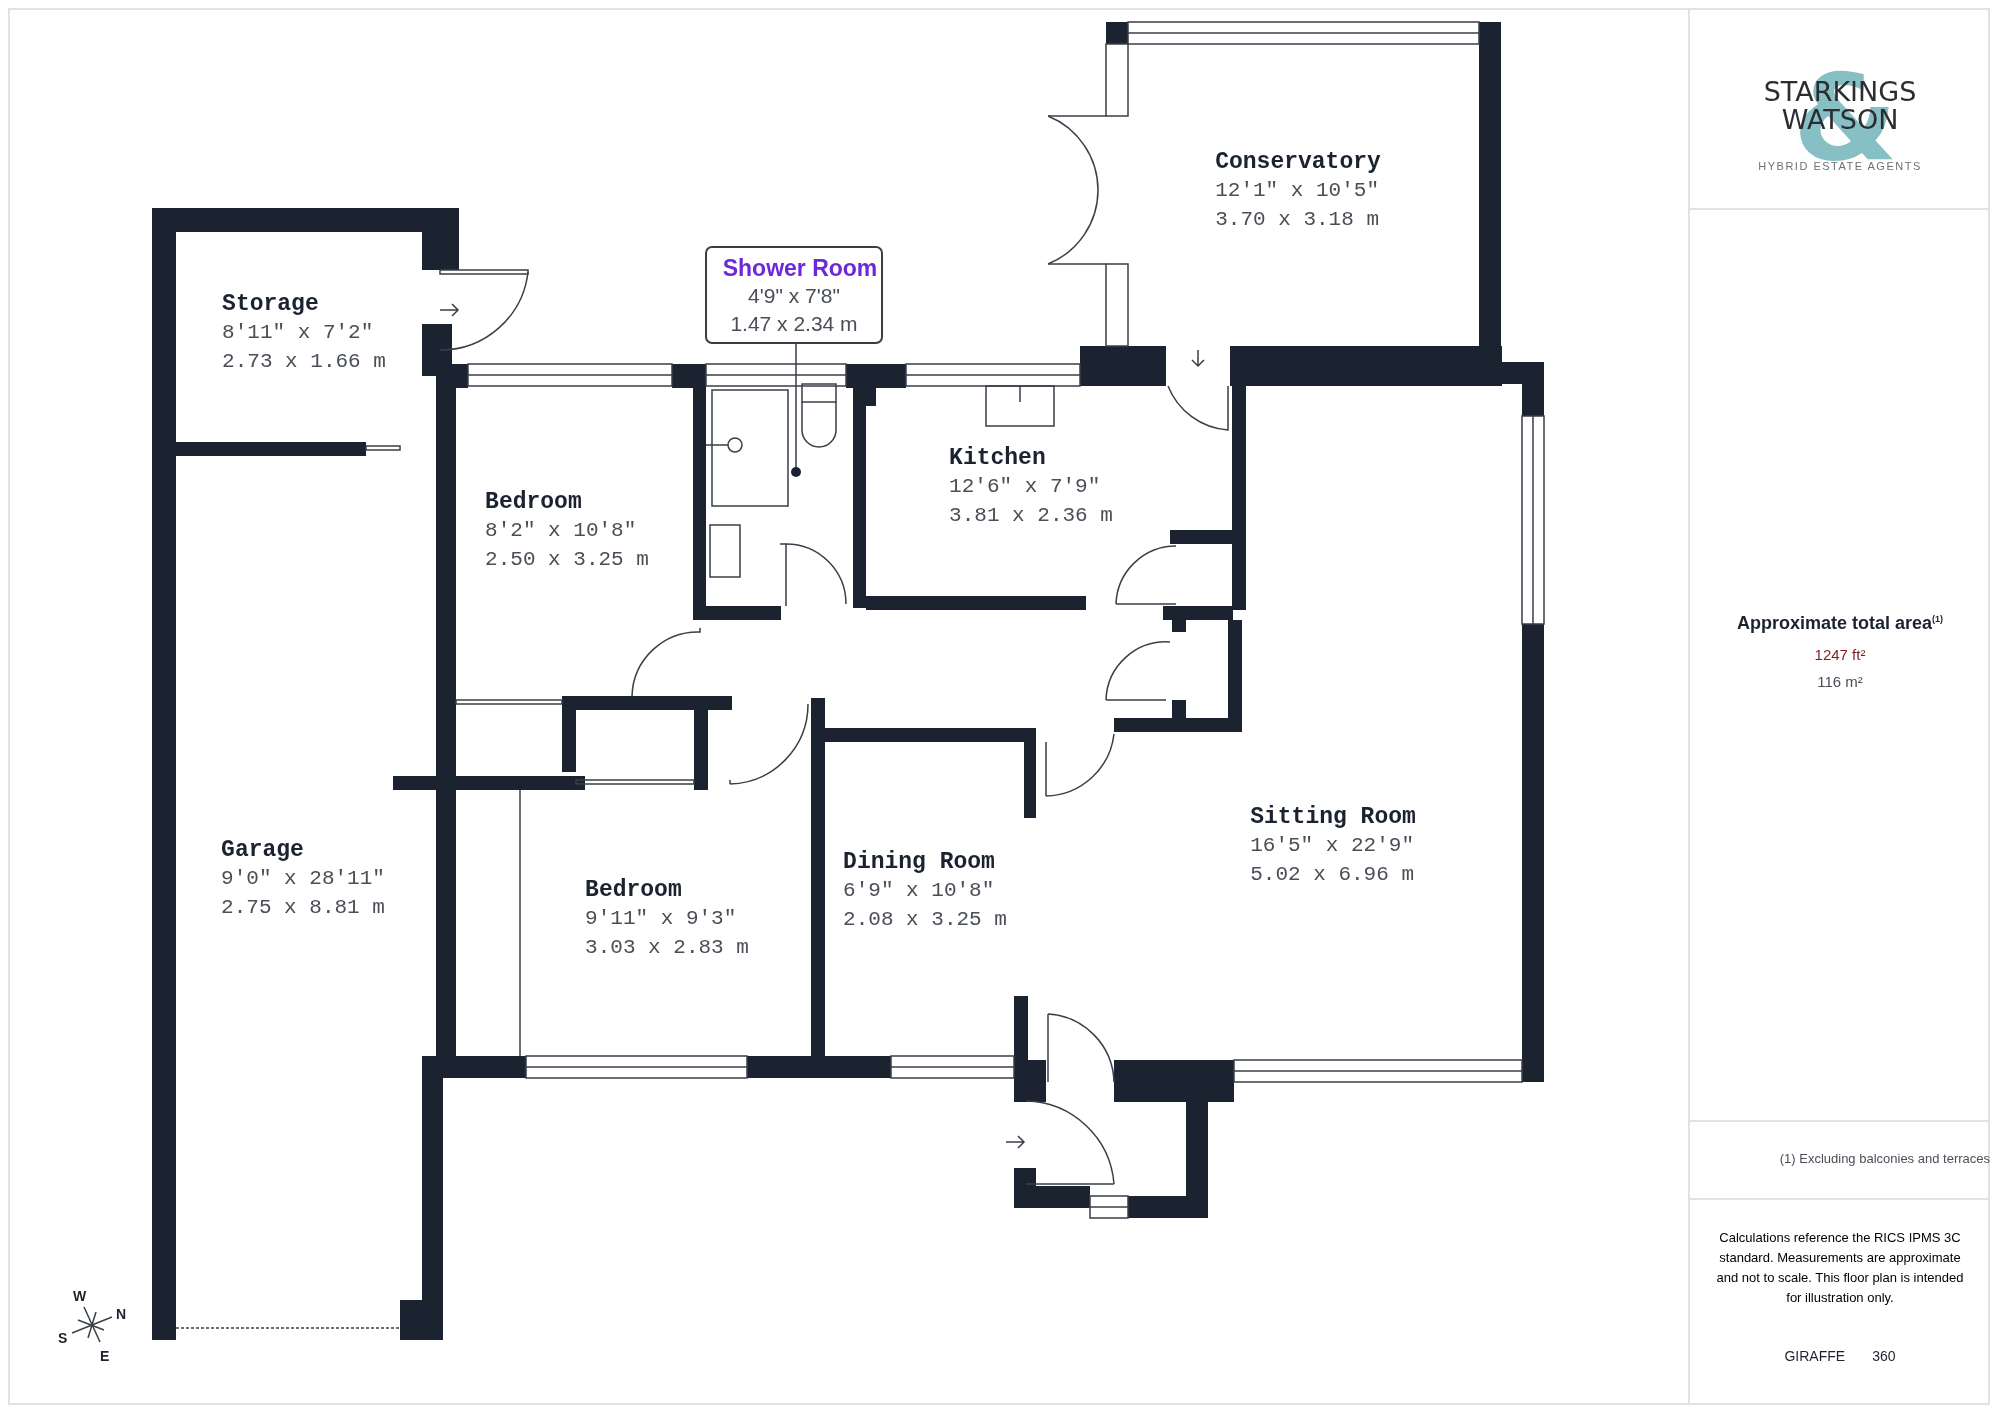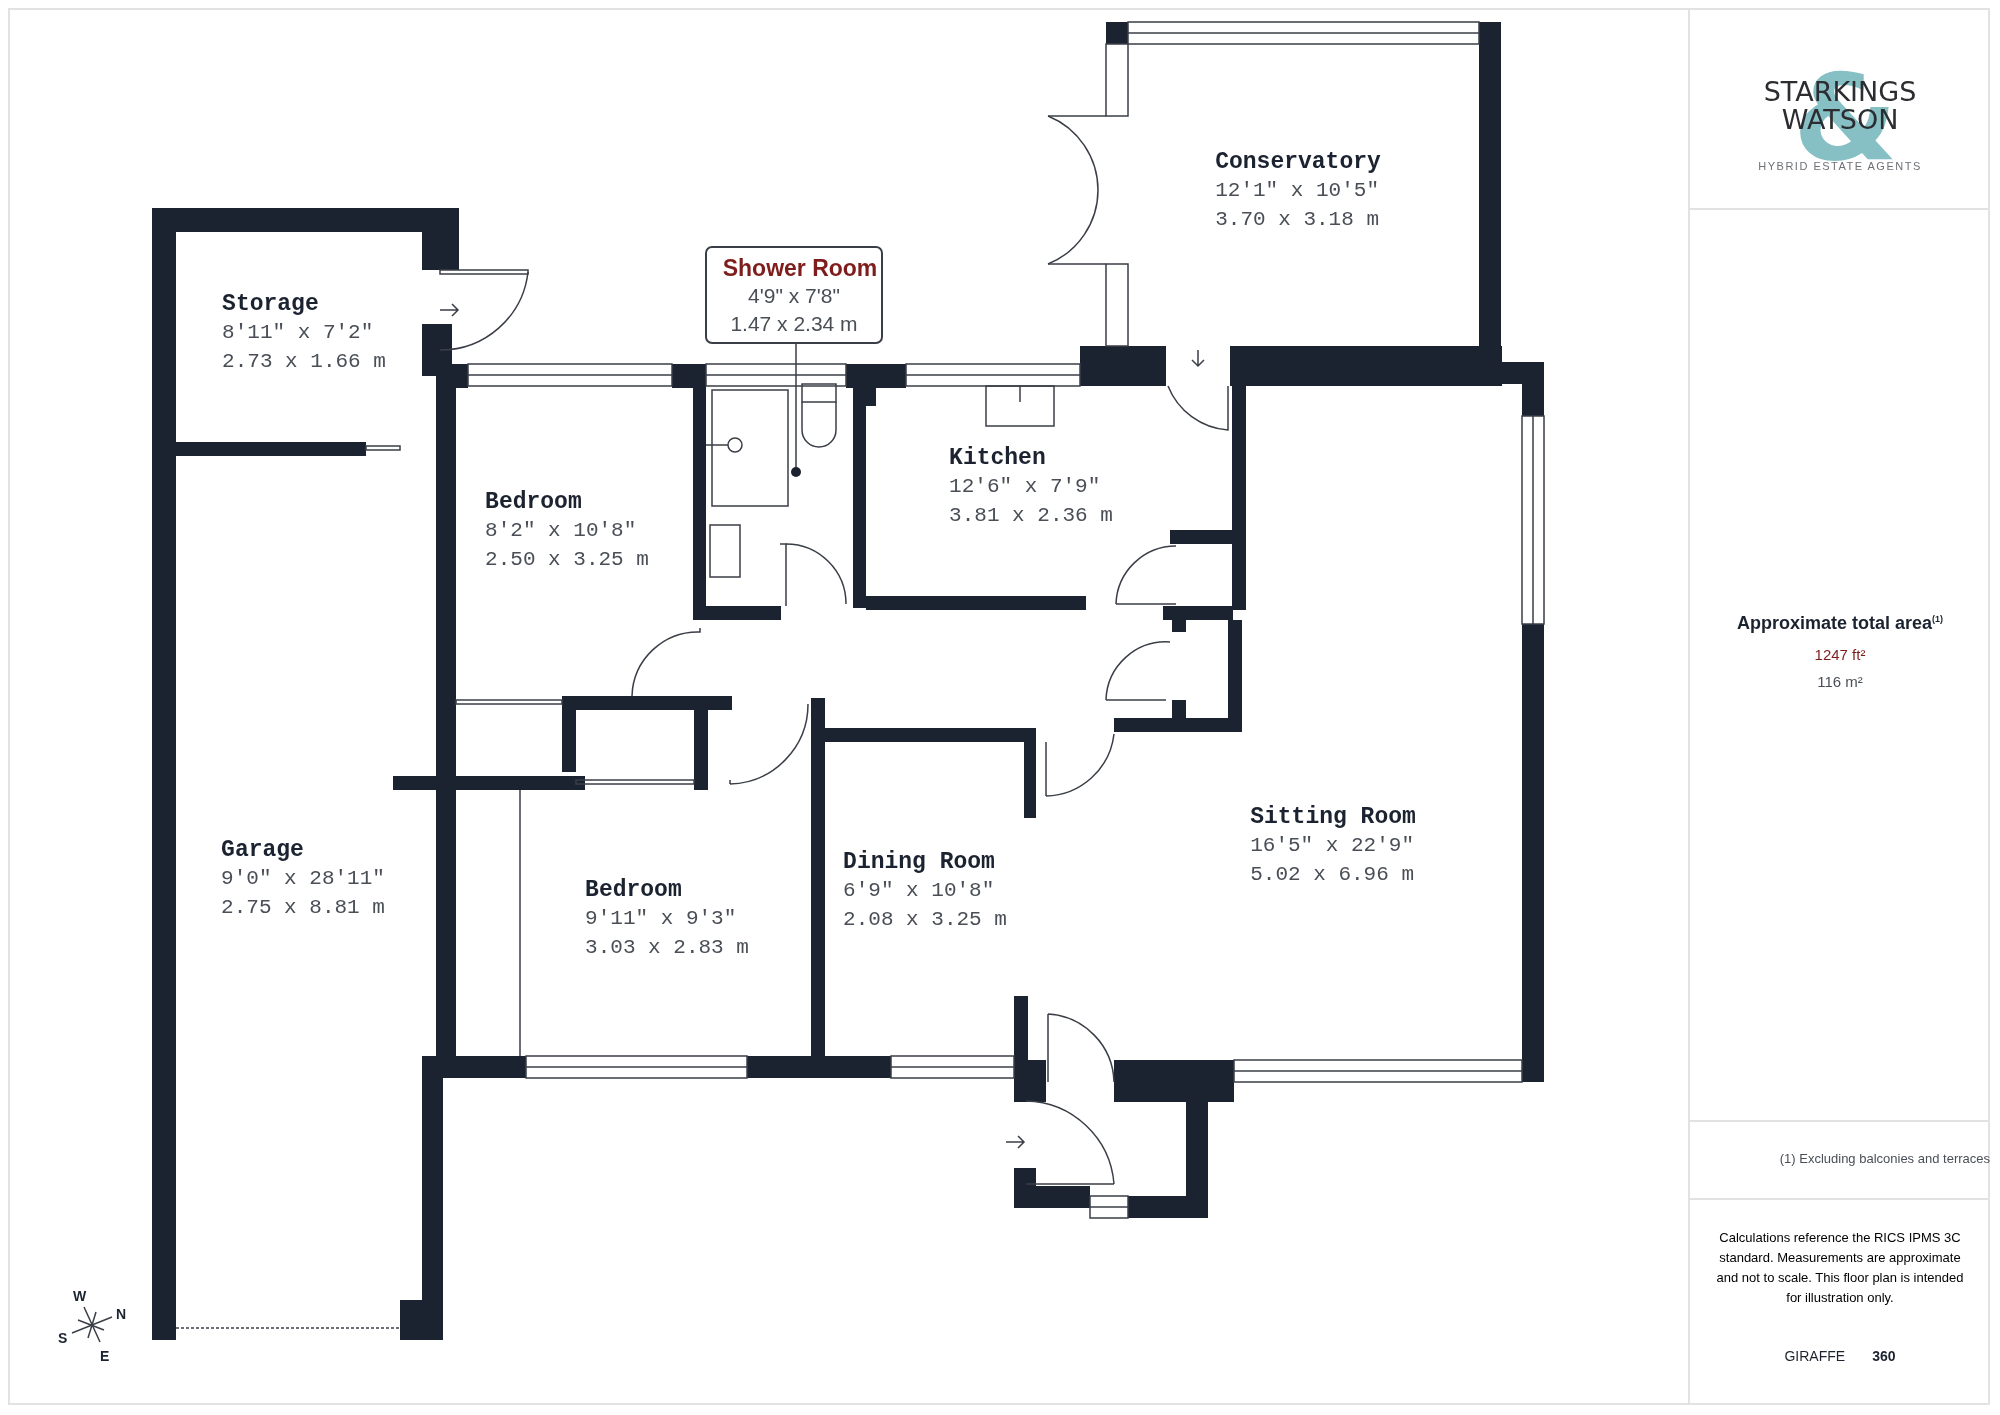--- a/index.html
+++ b/index.html
@@ -14,26 +14,26 @@
   .logo .brand span{display:block;}
   .logo .tag{position:absolute;left:0;right:0;top:112px;font-size:11px;letter-spacing:1.5px;color:#6d7075;}
   .area{position:absolute;left:0;right:0;top:605px;text-align:center;}
   .area .t{font-weight:bold;font-size:18px;color:#1c2330;}
   .area .t sup{font-size:9px;}
   .area .v{font-size:15px;color:#7f1d1d;margin-top:12px;}
   .area .v2{font-size:15px;color:#4a4f57;margin-top:10px;}
   .note{position:absolute;left:0;right:0;top:1143px;text-align:right;font-size:13px;color:#4a4f57;}
   .disc{position:absolute;left:20px;right:20px;top:1220px;text-align:center;font-size:13px;line-height:20px;color:#000000;}
   .g360{position:absolute;left:0;right:0;top:1340px;text-align:center;font-size:14px;color:#1c2330;}
-  .g360 b{font-weight:bold;margin-left:27px;}
+  .g360 b{font-weight:normal;margin-left:27px;}
   .lbl{position:absolute;transform:translateX(-50%);white-space:nowrap;font-family:Liberation Mono, monospace;}
   .lbl .n{font-weight:bold;font-size:23px;color:#1c2330;line-height:28px;}
   .lbl .d{font-size:21px;color:#4a4f57;line-height:29px;}
   .callout{position:absolute;left:705px;top:246px;width:178px;height:98px;border:2px solid #3a3f47;border-radius:7px;background:#fff;box-sizing:border-box;text-align:center;padding-top:6px;}
-  .callout .n{font-weight:bold;font-size:23px;color:#7f1d1d;line-height:28px;margin-left:12px;}
+  .callout .n{font-weight:bold;font-size:23px;color:#6d28d9;line-height:28px;margin-left:12px;}
   .callout .d{font-size:21px;color:#4a4f57;line-height:28px;}
   .compass-l{position:absolute;font-weight:bold;font-size:14px;color:#1c2330;}
 </style>
 </head>
 <body>
 
 <div class="frame"></div>
 
 <svg class="plan" viewBox="0 0 1688 1415" xmlns="http://www.w3.org/2000/svg">
   <g fill="#1c2330">

